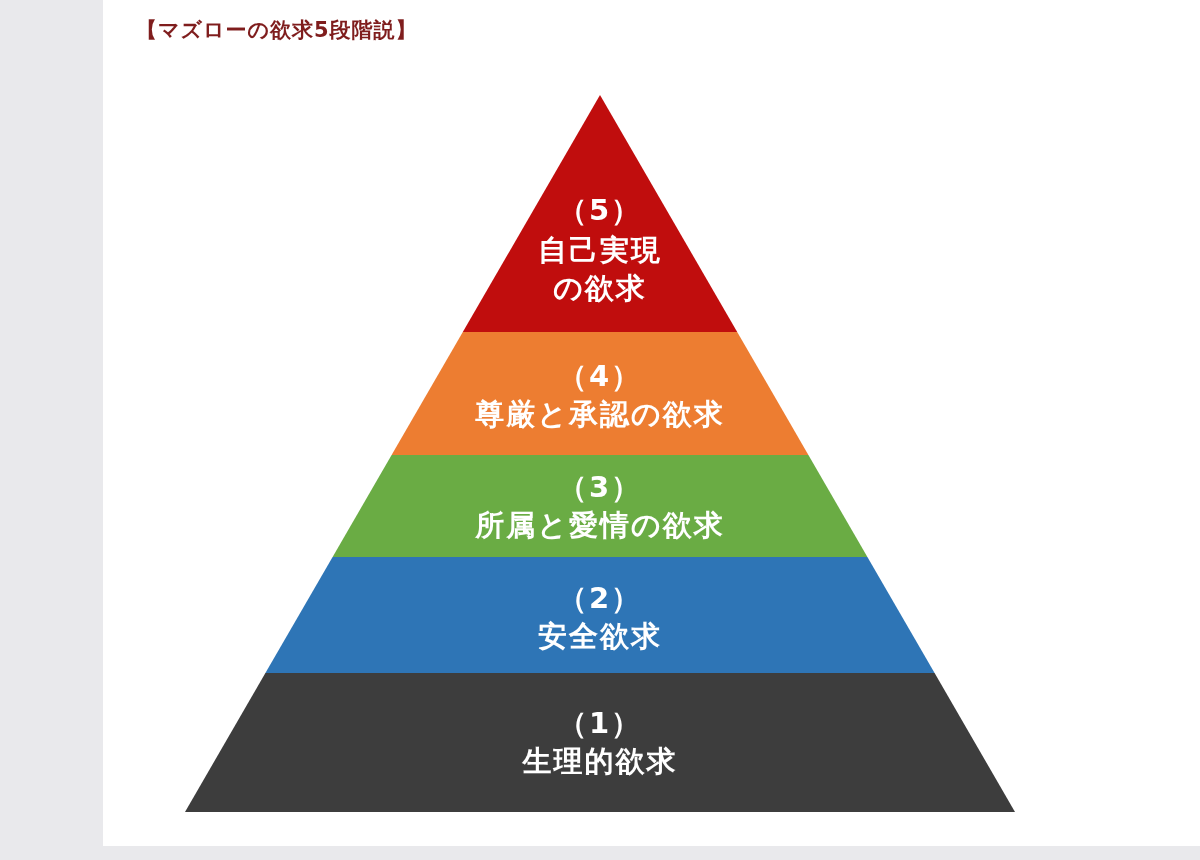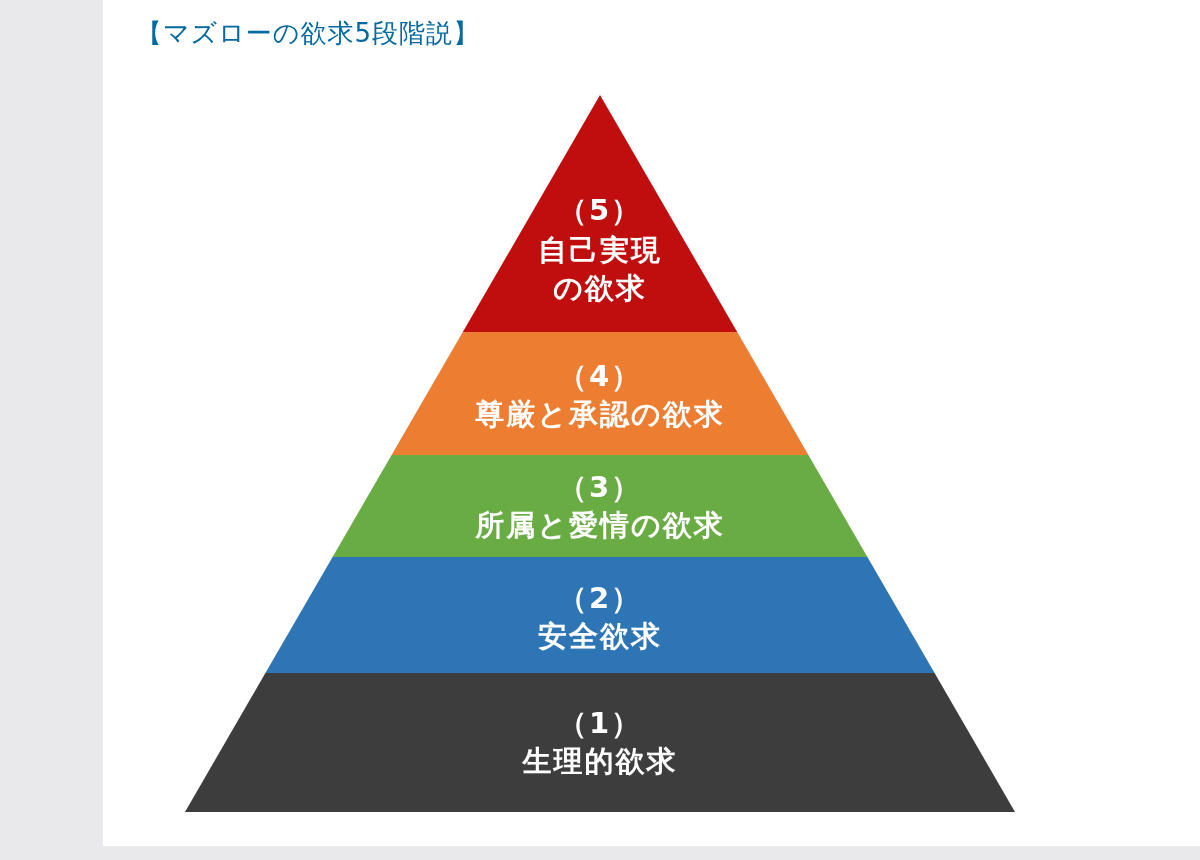--- a/index.html
+++ b/index.html
@@ -18,23 +18,23 @@
     top: 0;
     width: 1097px;
     height: 846px;
     background: #ffffff;
   }
 
   .page-title {
     position: absolute;
     left: 136px;
     top: 16px;
-    font-size: 26px;
-    font-weight: 400;
-    color: #0369a1;
+    font-size: 21px;
+    font-weight: 700;
+    color: #7f1d1d;
     letter-spacing: 1px;
   }
 
   svg.pyramid {
     position: absolute;
     left: 0;
     top: 0;
     width: 1200px;
     height: 860px;
   }

